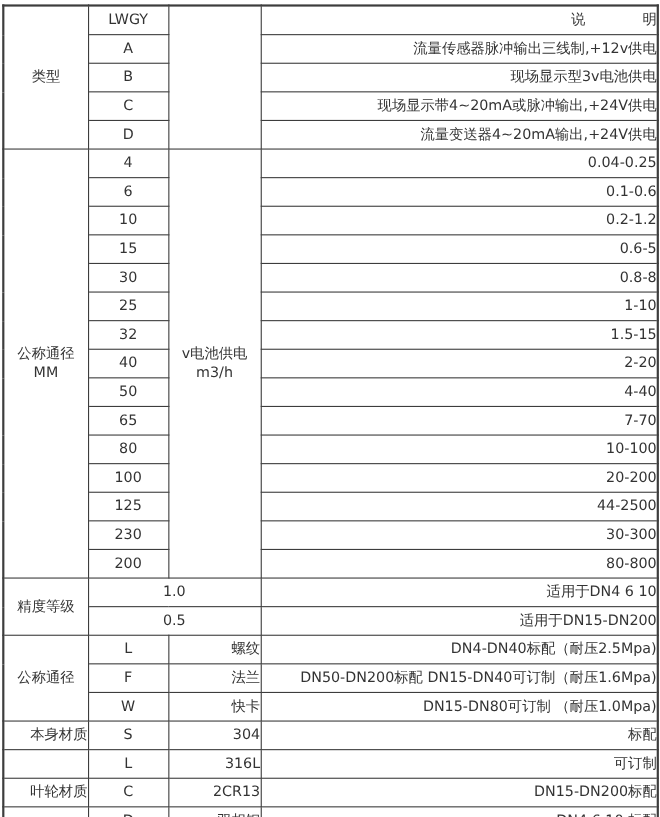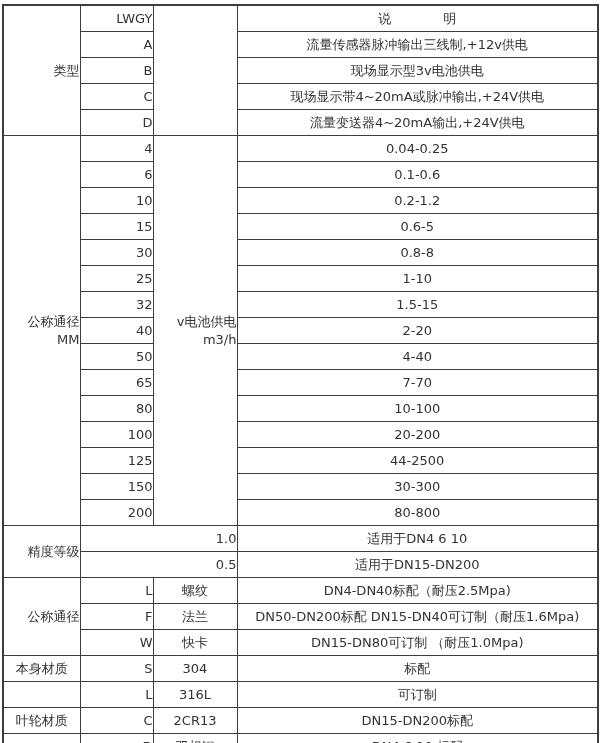--- a/index.html
+++ b/index.html
@@ -28,22 +28,22 @@
     table.spec td {
       border: 1px solid #3d3d3d;
       font-size: 13px;
       color: #333333;
       vertical-align: middle;
       padding: 0;
       overflow: hidden;
       line-height: 1.35;
       height: 25px;
     }
-    td.ac { text-align: right; margin-top: 27px; }
-    td.al { text-align: center; padding-left: 4px; }
+    td.ac { text-align: center; margin-top: 27px; }
+    td.al { text-align: right; padding-left: 4px; }
     td.pre { white-space: pre-line; }
   </style>
 </head>
 <body>
 
 <div class="page">
   <table class="spec">
     <colgroup>
       <col style="width:77px">
       <col style="width:73px">
@@ -123,21 +123,21 @@
         </tr>
         <tr>
           <td class="ac">100</td>
           <td class="al">20-200</td>
         </tr>
         <tr>
           <td class="ac">125</td>
           <td class="al">44-2500</td>
         </tr>
         <tr>
-          <td class="ac">150</td>
+          <td class="ac">230</td>
           <td class="al">30-300</td>
         </tr>
         <tr>
           <td class="ac">200</td>
           <td class="al">80-800</td>
         </tr>
         <tr>
           <td rowspan="2" class="ac">精度等级</td>
           <td colspan="2" class="ac">1.0</td>
           <td class="al">适用于DN4  6  10</td>

